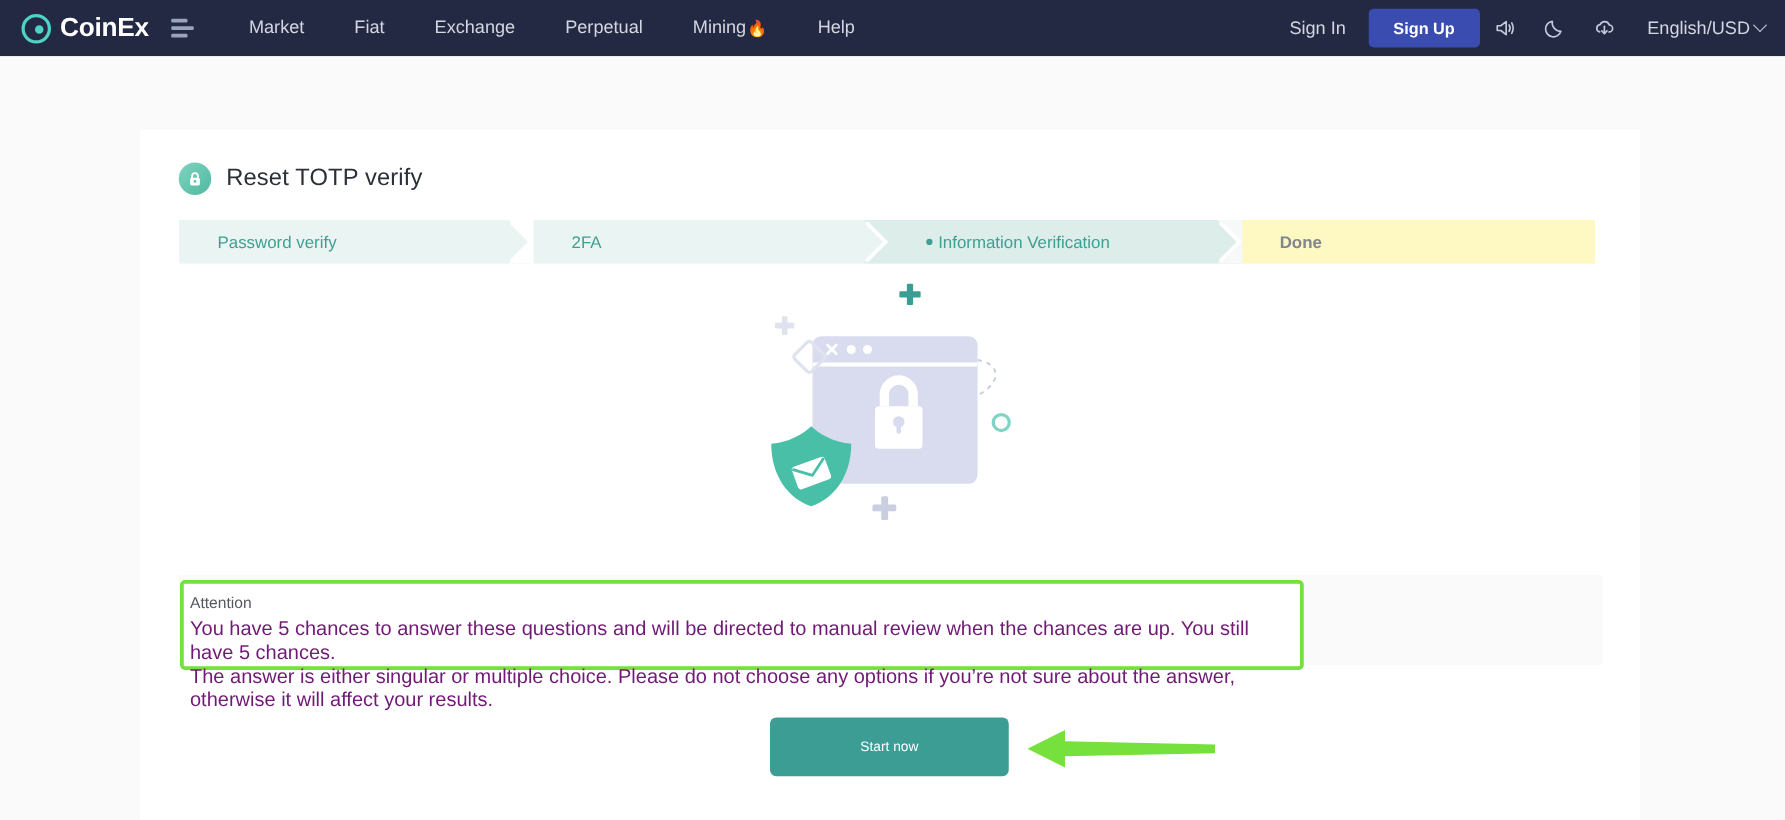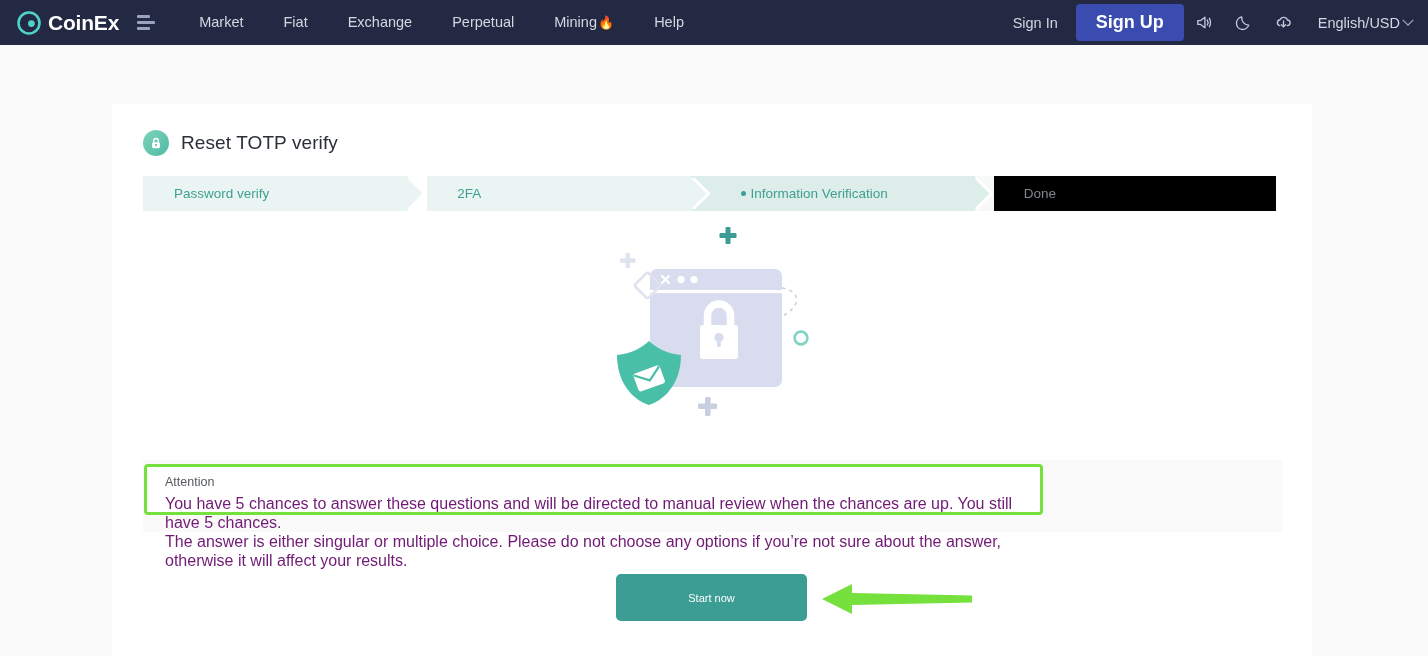--- a/index.html
+++ b/index.html
@@ -48,21 +48,21 @@
   .flame { font-size: 13px; margin-left: 1px; }
 
   .nav-right {
     margin-left: auto; display: flex; align-items: center;
     padding-right: 16px;
   }
   .signin {
     color: #d3d7e3; font-size: 14.5px; cursor: pointer; padding: 0 14px;
   }
   .signup {
-    background: #3A4CB0; color: #fff; font-size: 18px; font-weight: bold;
+    background: #3A4CB0; color: #fff; font-size: 13px; font-weight: bold;
     border: none; border-radius: 4px; padding: 8px 20px; cursor: pointer;
     margin-left: 4px; font-family: "Liberation Sans", sans-serif;
   }
   .nav-icon {
     width: 22px; height: 22px; margin: 0 9px; cursor: pointer;
     display: flex; align-items: center; justify-content: center;
   }
   .nav-icon:first-of-type { margin-left: 24px; }
   .lang {
     color: #d3d7e3; font-size: 14.5px; margin-left: 14px; cursor: pointer;
@@ -99,21 +99,21 @@
     display: flex; overflow: hidden;
   }
   .step {
     position: relative; height: 35px; flex: 1 1 0;
     display: flex; align-items: center;
     font-size: 13.5px;
   }
   .step .lbl { margin-left: 31px; display: flex; align-items: center; gap: 5px; }
   .step.done-state { background: #eaf4f2; color: #3f9f92; }
   .step.active { background: #dcedea; color: #3f9f92; }
-  .step.pending { background: #000000; color: #81868f; }
+  .step.pending { background: #fef9c3; color: #81868f; font-weight: bold; }
   .step .dot {
     width: 5px; height: 5px; border-radius: 50%; background: #3f9f92;
     display: inline-block; flex: 0 0 5px;
   }
   
   .step .notch {
     position: absolute; right: -1px; top: 0; width: 20px; height: 35px;
     z-index: 3; pointer-events: none;
   }
 
@@ -121,25 +121,25 @@
   .illus { position: absolute; left: 0; top: 115px; width: 1200px; height: 215px; }
   .illus svg { display: block; margin: 0 auto; }
 
   
   .notice-band {
     position: absolute; left: 31px; top: 356px;
     width: 1139px; height: 72px; background: #fafafa;
   }
   .notice-box {
     position: absolute; left: 32px; top: 360px;
-    width: 899px; height: 51px;
+    width: 899px; height: 72px;
     background: #ffffff;
     border: 3px solid #76e03c;
     border-radius: 4px;
-    padding: 8px 18px 0 18px;
+    padding: 8px 18px 0 5px;
   }
   .notice-title { font-size: 12.5px; color: #55595f; margin-bottom: 5px; }
   .notice-line { font-size: 16px; color: #701a75; line-height: 19px; }
 
   
   .cta-wrap { position: absolute; left: 0; top: 470px; width: 1200px; height: 60px; }
   .cta {
     position: absolute; left: 504px; top: 0;
     width: 191px; height: 47px;
     background: #3b9d94; color: #ffffff;

